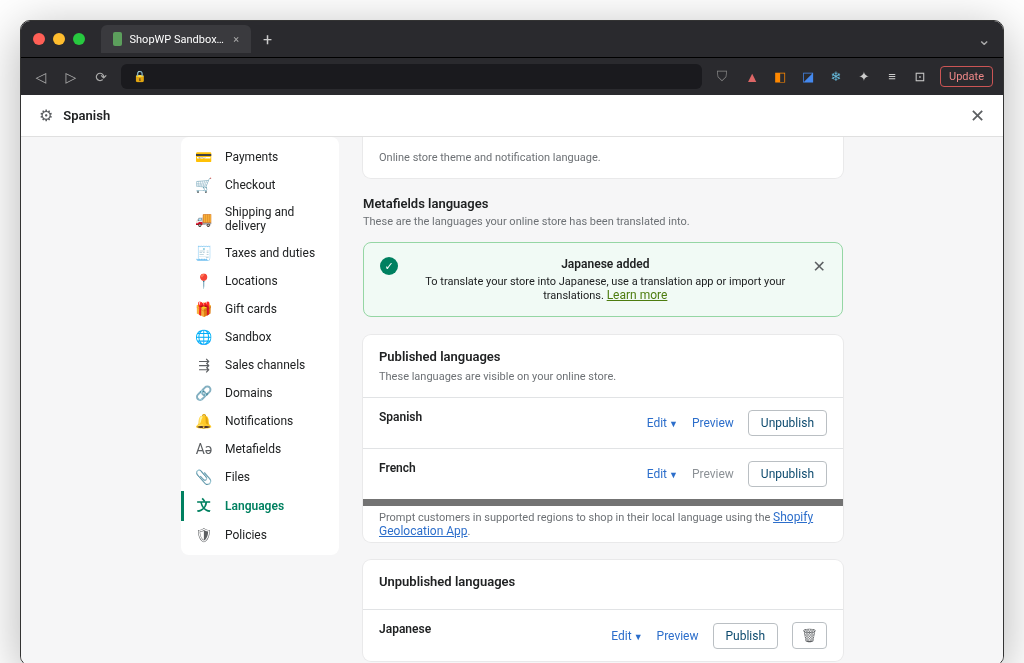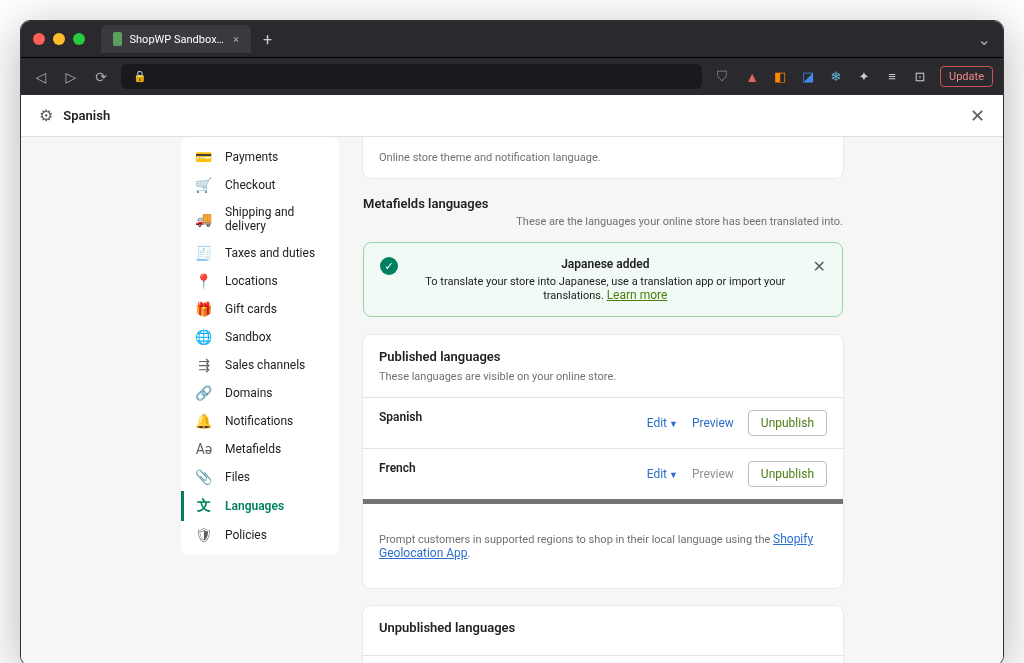--- a/index.html
+++ b/index.html
@@ -57,28 +57,28 @@
 .banner-icon { width: 18px; height: 18px; background: #008060; border-radius: 50%; color: #fff; display: flex; align-items: center; justify-content: center; font-size: 11px; flex-shrink: 0; }
 .banner-body { flex: 1; text-align: center; }
 .banner-title { font-weight: 600; color: #202223; margin-bottom: 4px; font-size: 12px; }
 .banner-text { color: #202223; font-size: 11px; }
 .banner-close { color: #5c5f62; cursor: pointer; font-size: 16px; }
 
 .row-label { font-weight: 600; color: #202223; }
 .row-actions { margin-left: auto; display: flex; align-items: center; gap: 14px; }
 .link { color: #2c6ecb; cursor: pointer; font-size: 12px; }
 .link.dim { color: #8c9196; cursor: default; }
-.btn { background: #fff; border: 1px solid #babfc3; border-radius: 4px; padding: 5px 12px; font-size: 12px; cursor: pointer; color: #4d7c0f; }
+.btn { background: #fff; border: 1px solid #babfc3; border-radius: 4px; padding: 5px 12px; font-size: 12px; cursor: pointer; color: #0c4a6e; }
 .btn-icon { background: #fff; border: 1px solid #babfc3; border-radius: 4px; padding: 5px 8px; cursor: pointer; color: #5c5f62; }
 .caret { font-size: 9px; margin-left: 2px; }
 
-.footer-text { color: #6d7175; font-size: 11px; padding: 28px 16px; border-top: 5px solid #737373; }
+.footer-text { color: #6d7175; font-size: 11px; padding: 4px 16px; border-top: 7px solid #737373; }
 
 .block-heading { font-size: 13px; font-weight: 600; color: #202223; margin-bottom: 4px; }
-.block-para { color: #6d7175; font-size: 11px; margin-bottom: 14px; text-align: right; }
+.block-para { color: #6d7175; font-size: 11px; margin-bottom: 14px; }
 </style>
 </head>
 <body>
 
 <div class="window">
 
   <div class="chrome">
     <div class="titlebar">
       <div class="traffic">
         <div class="tl r"></div>

